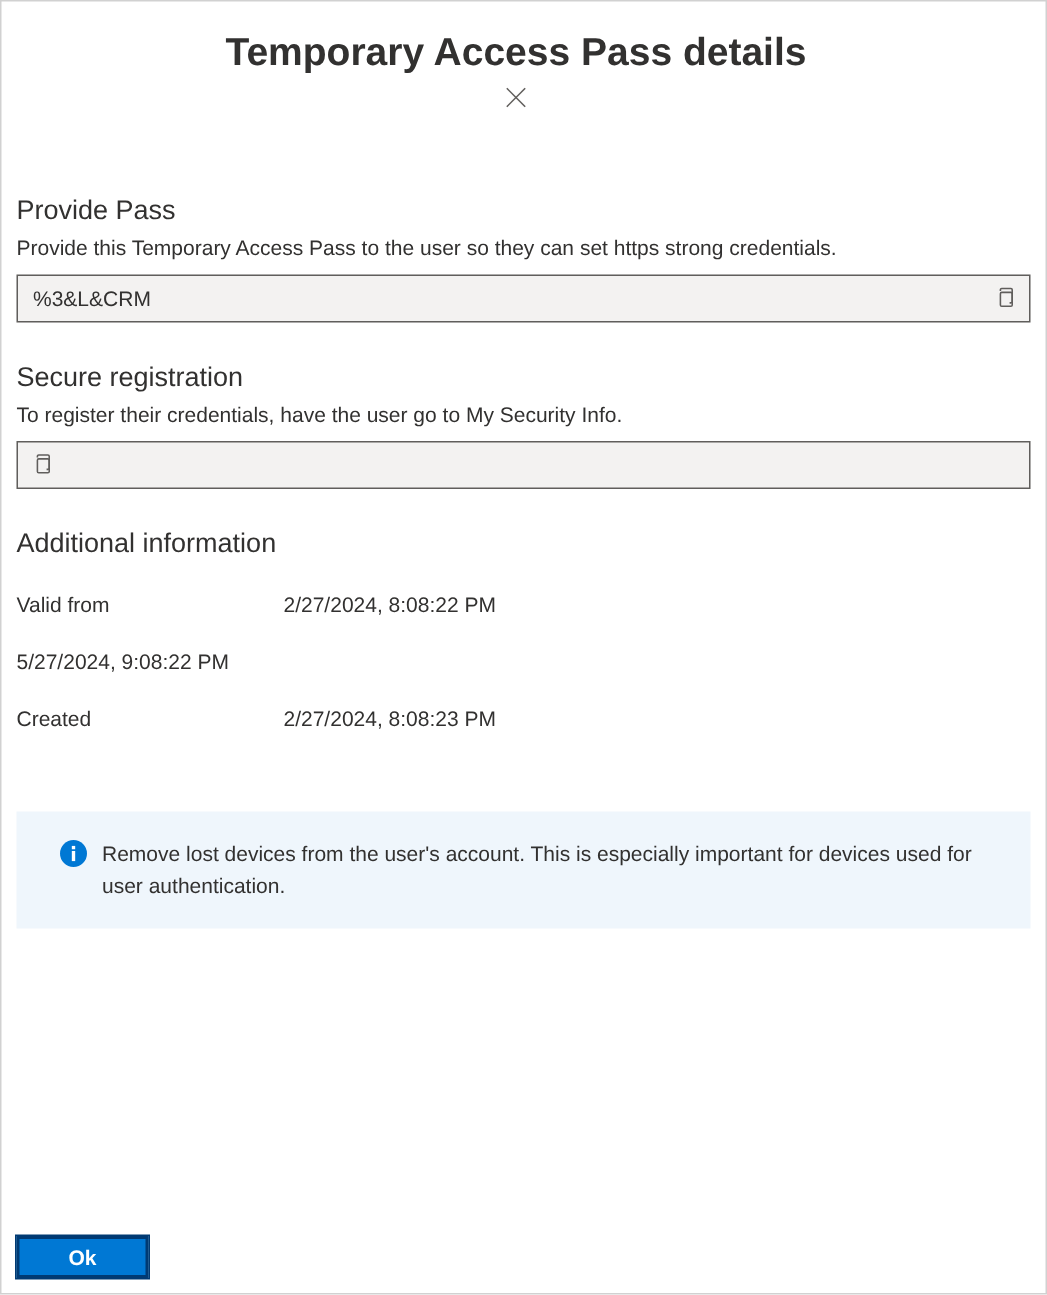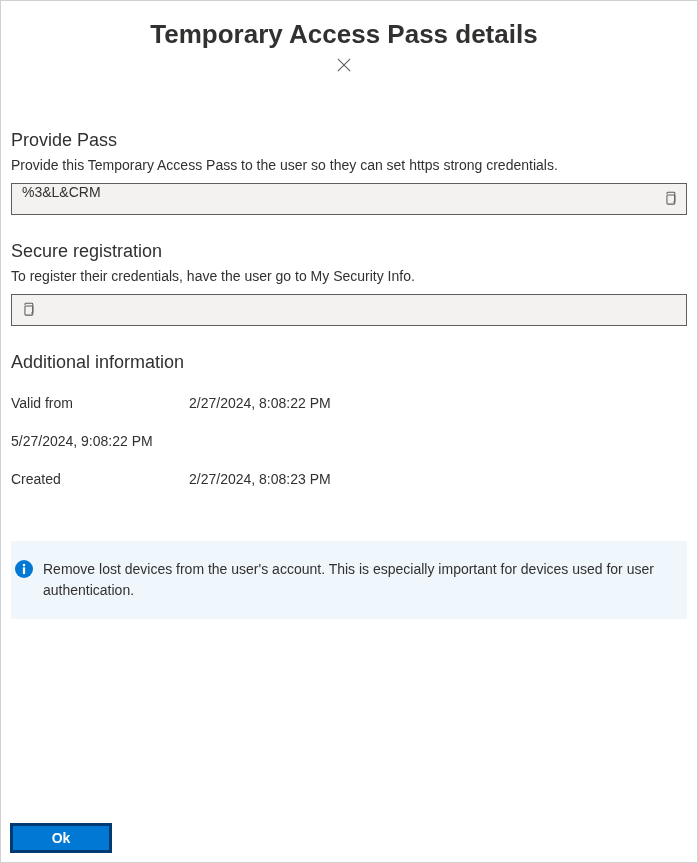--- a/index.html
+++ b/index.html
@@ -47,21 +47,21 @@
       color: #323130;
       margin-bottom: 6px;
     }
     .section-desc {
       font-size: 14px;
       color: #323130;
       margin-bottom: 10px;
     }
     .copy-field {
       display: flex;
-      align-items: flex-start;
+      align-items: center;
       border: 1px solid #605e5c;
       background: #f3f2f1;
       height: 32px;
       width: 100%;
     }
     .copy-input {
       flex: 1;
       border: none;
       background: transparent;
       padding: 0 10px;
@@ -92,21 +92,21 @@
       font-size: 14px;
       color: #323130;
     }
     .info-value {
       font-size: 14px;
       color: #323130;
     }
     .banner {
       margin-top: 54px;
       background: #eff6fc;
-      padding: 18px 16px 18px 4px;
+      padding: 18px 16px 18px 29px;
       display: flex;
       gap: 10px;
     }
     .banner-icon {
       width: 18px;
       height: 18px;
       margin-top: 1px;
       flex-shrink: 0;
       color: #0078d4;
     }
@@ -122,21 +122,21 @@
     }
     .ok-btn {
       background: #0078d4;
       color: #fff;
       border: 2px solid #003a73;
       outline: 1px solid #003a73;
       outline-offset: 0;
       font-size: 14px;
       font-weight: 600;
       padding: 4px 0;
-      width: 100px;
+      width: 88px;
       text-align: center;
       cursor: pointer;
       font-family: inherit;
     }
   </style>
 </head>
 <body>
 
 <div class="header">
   <div class="title">Temporary Access Pass details</div>

